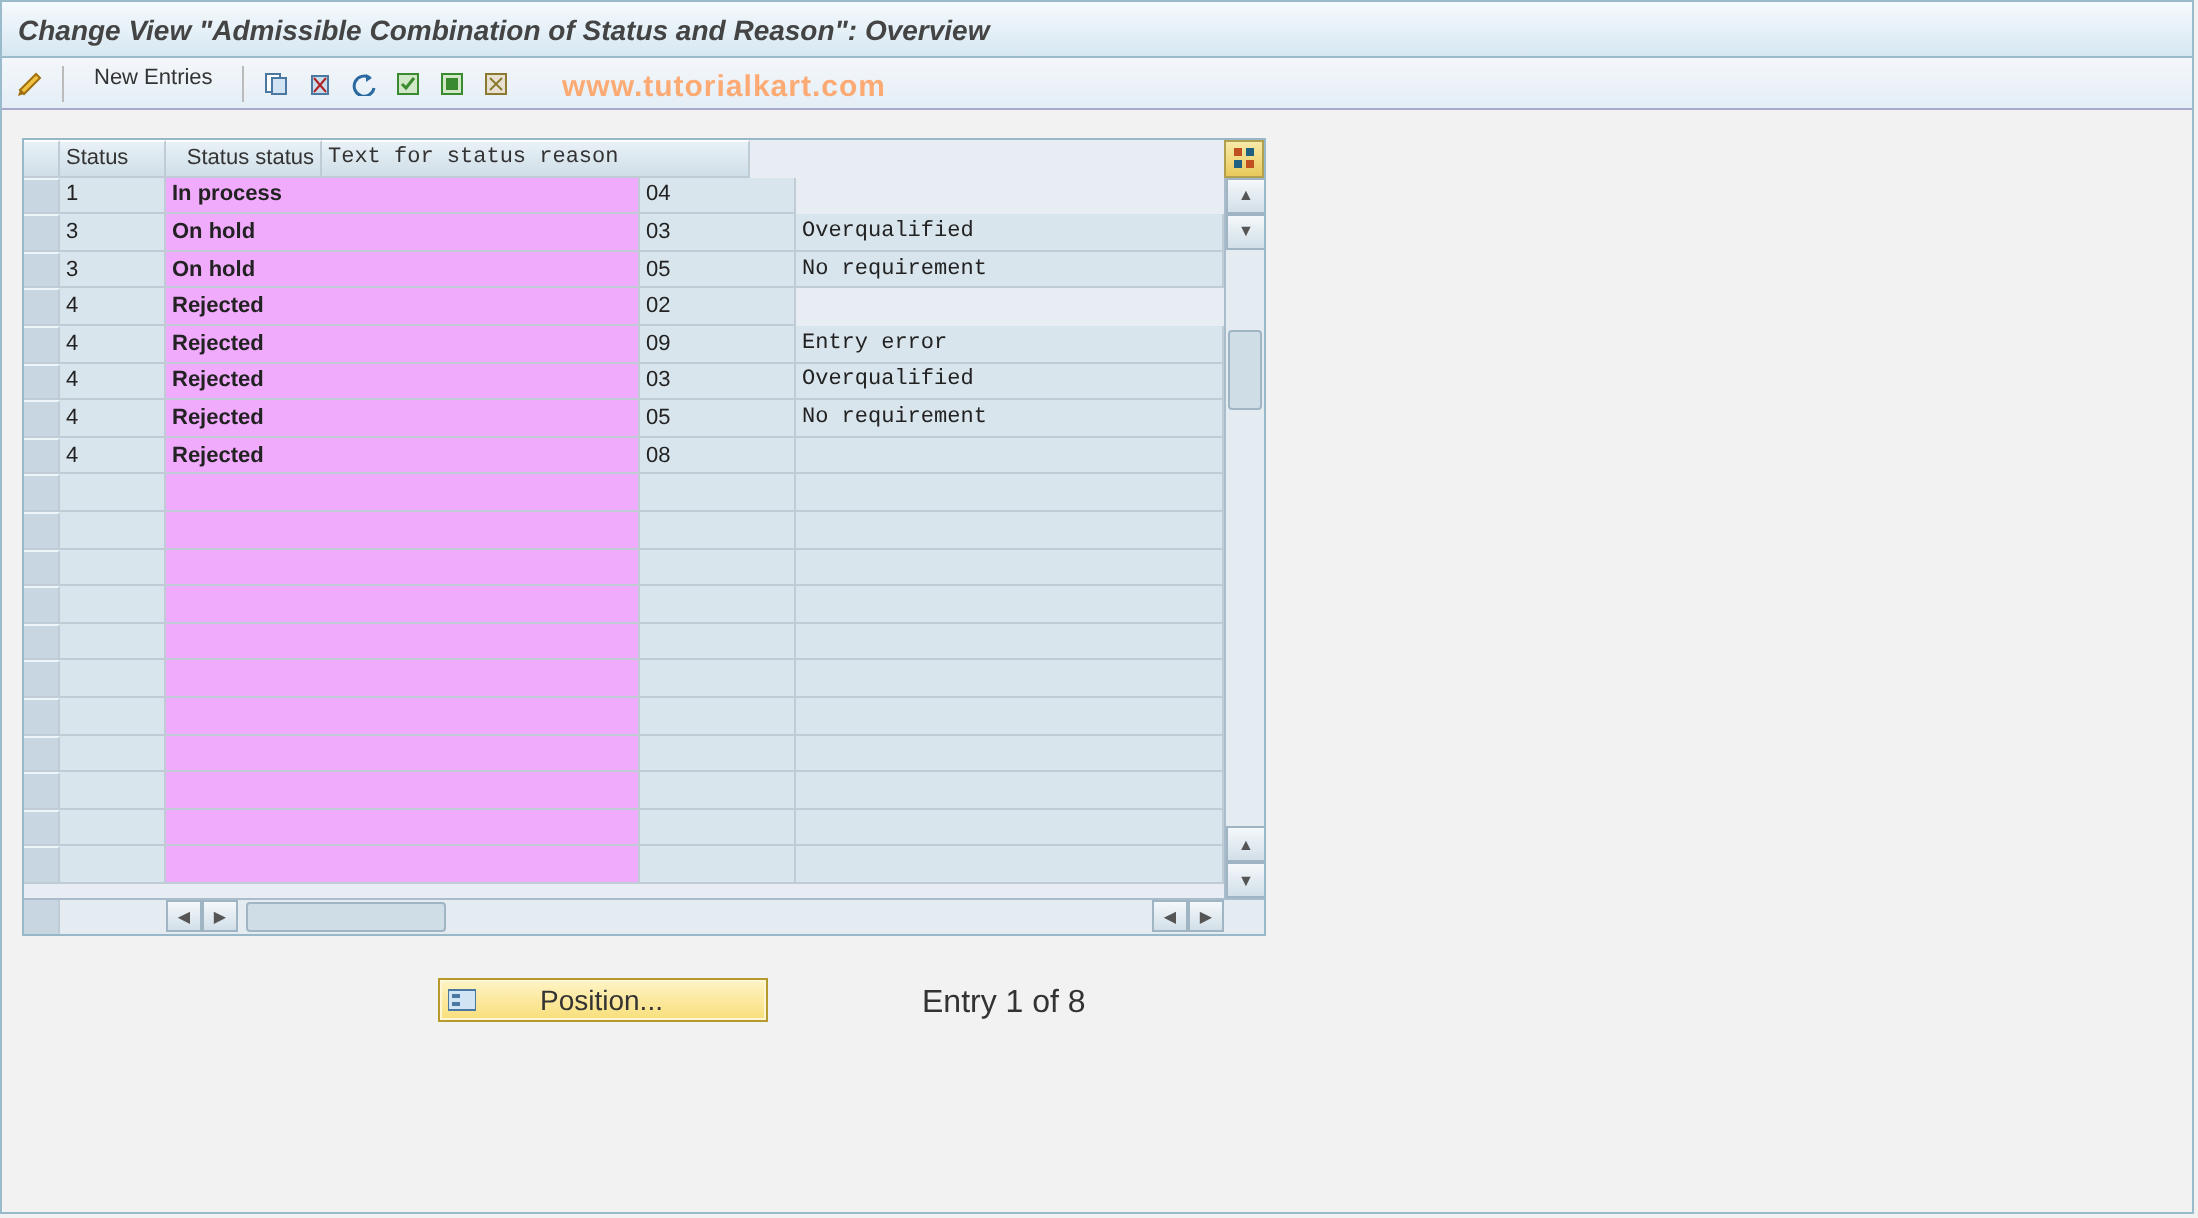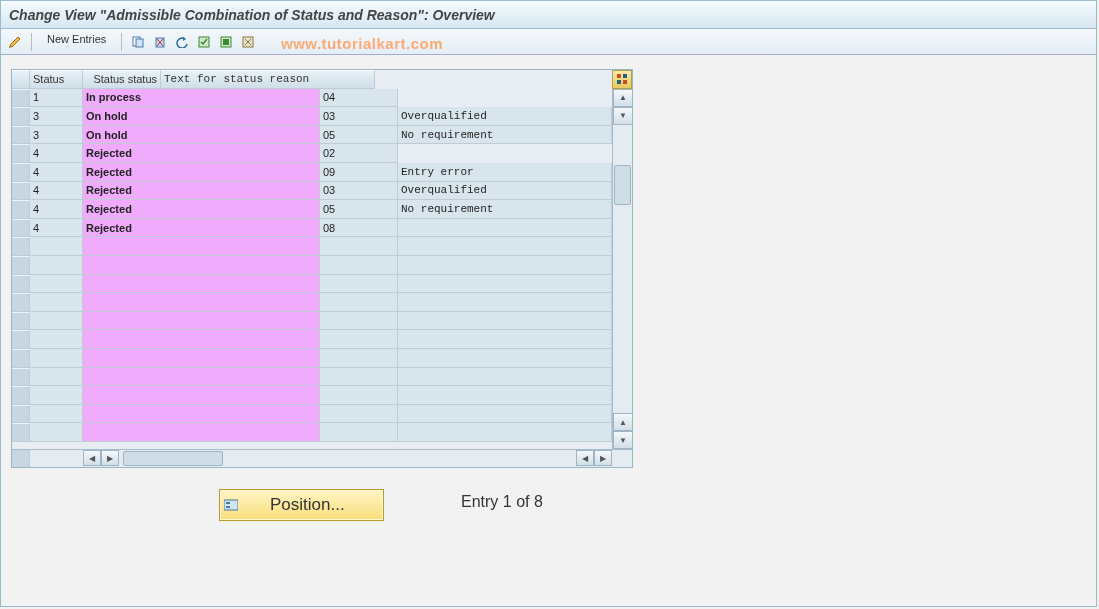--- a/index.html
+++ b/index.html
@@ -141,25 +141,25 @@
       background:#cfdde7; border:1px solid #9fb5c4; border-radius:2px;
     }
     .hscroll .arrow { width:18px; height:16px; }
     .table-body { flex:1; display:flex; overflow:hidden;}
     .table-cols { display:flex; flex-direction:column; }
 
     
     .position-btn {
       position:absolute;
       left:218px; top:432px;
-      width:165px; height:32px;
+      width:165px; height:22px;
       background:linear-gradient(#fff4c6,#f8de79);
       border:1px solid #b79a2e;
       display:flex; align-items:center;
-      font-size:17px; color:#333;
+      font-size:14px; color:#333;
       padding-left:4px;
       box-shadow:inset 0 0 0 1px #fff6d5;
     }
     .position-btn .picon { width:14px;height:14px; margin-right:32px; }
     .entry-text {
       position:absolute;
       left:460px; top:436px;
       font-size:16px; color:#333;
     }
 

